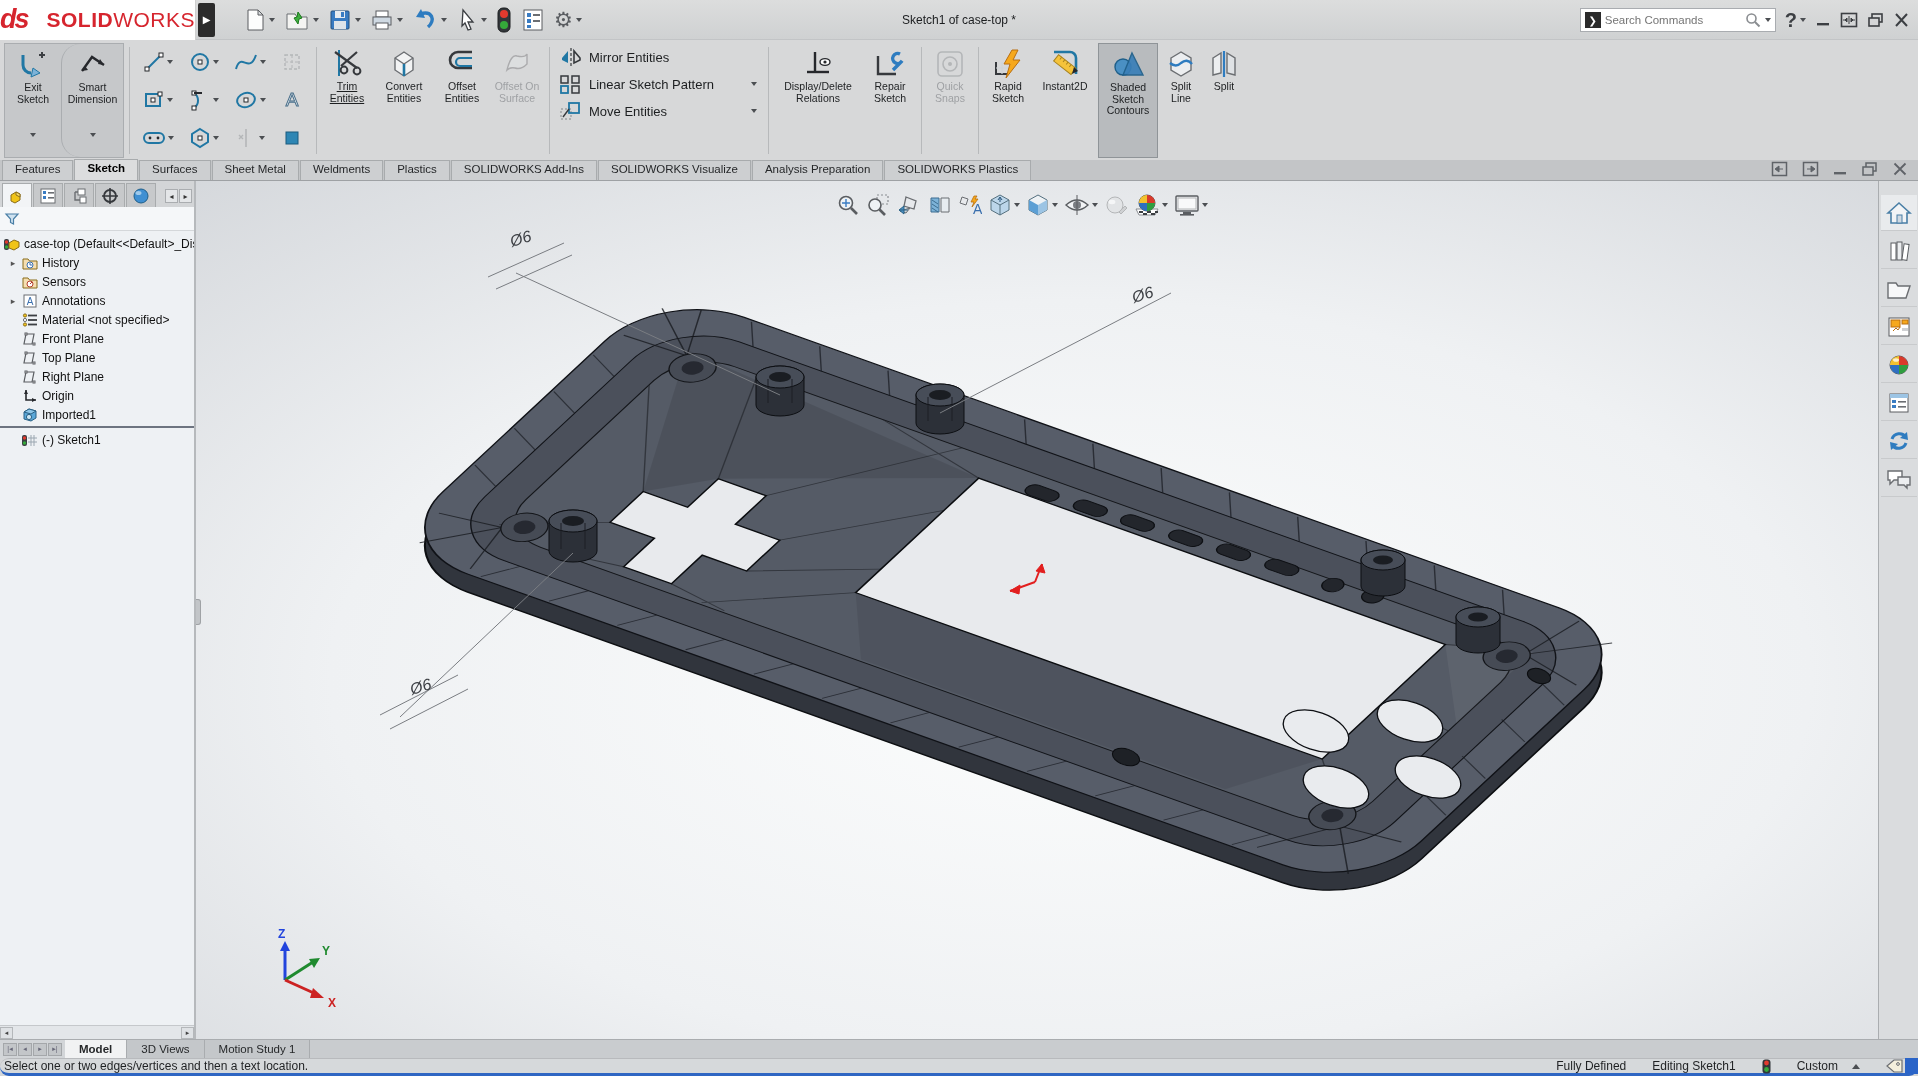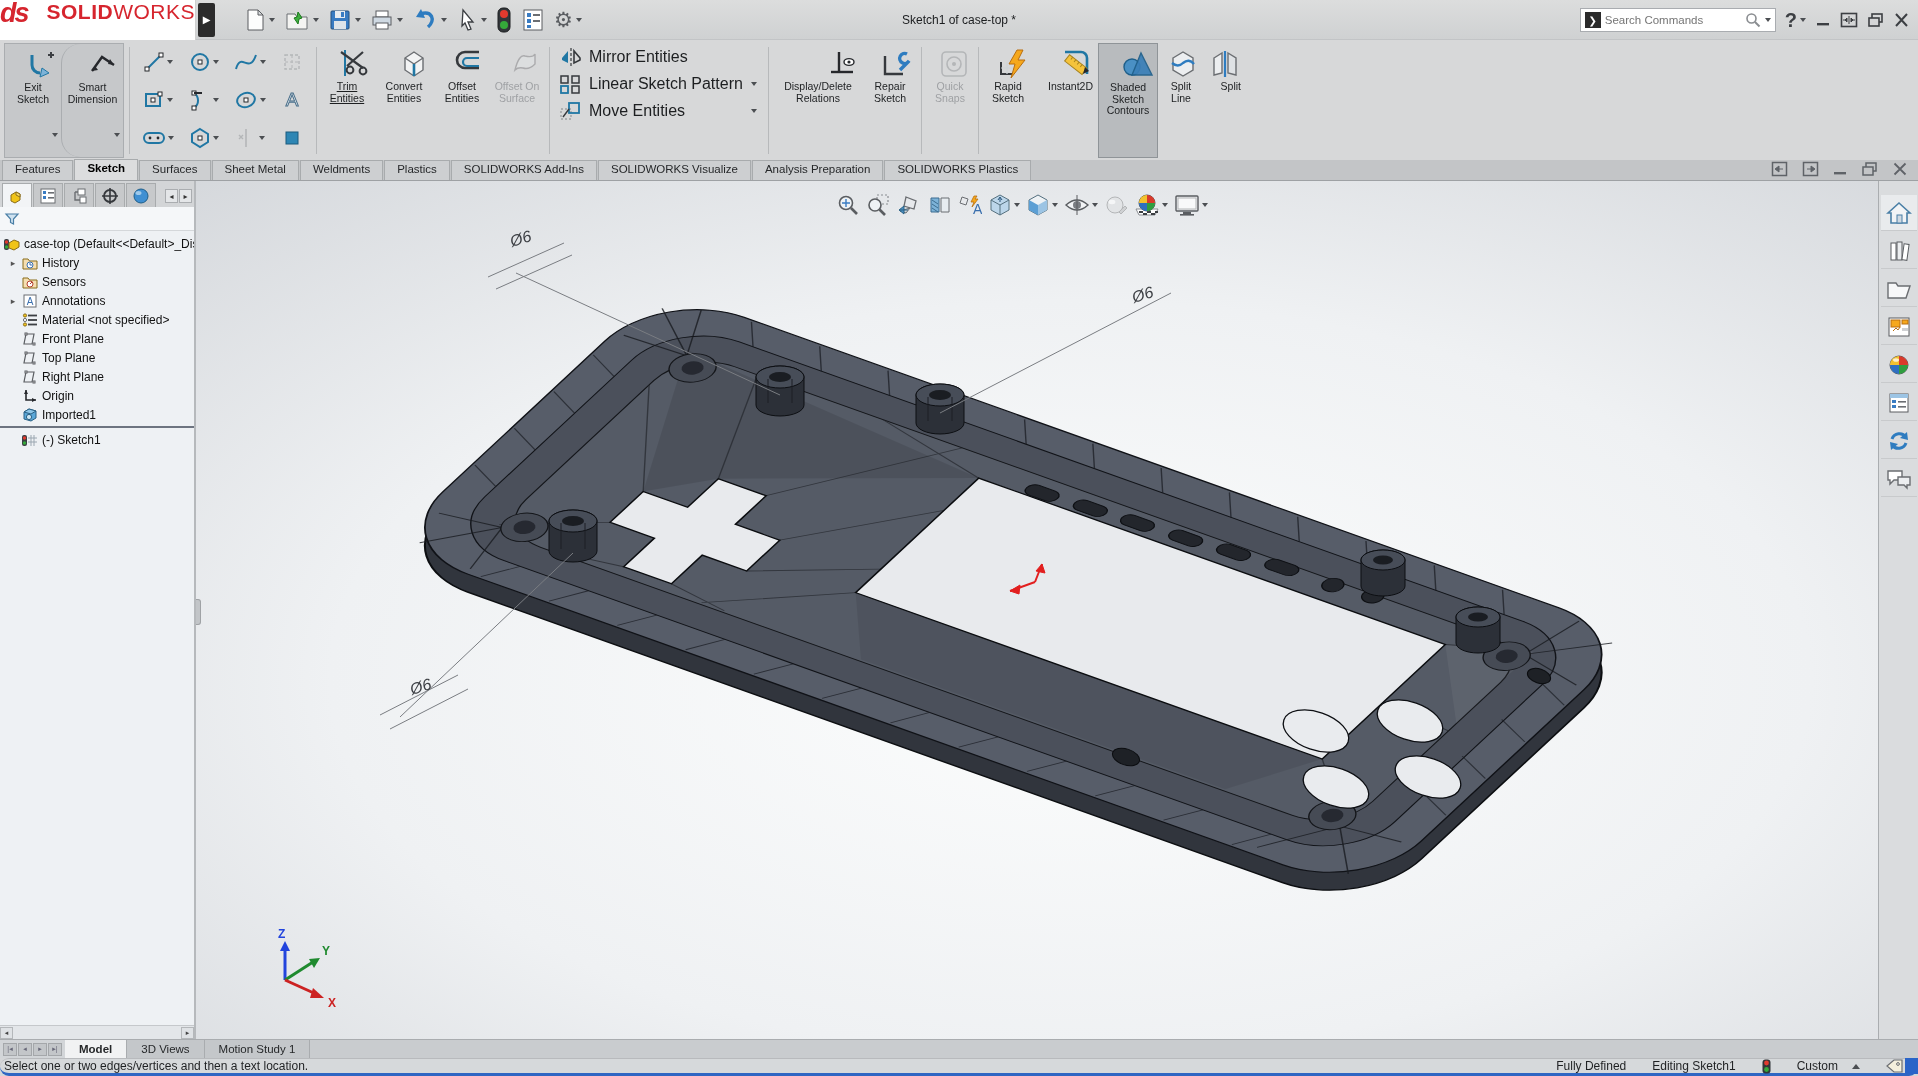--- a/index.html
+++ b/index.html
@@ -1,51 +1,51 @@
 <!DOCTYPE html>
 <html><head>
 <meta charset="utf-8">
 <style>
 *{margin:0;padding:0;box-sizing:border-box;font-family:"Liberation Sans",sans-serif;-webkit-font-smoothing:antialiased;}
 html,body{width:1918px;height:1076px;overflow:hidden;background:#d4d6d8;}
 .app{width:1918px;height:1076px;display:flex;flex-direction:column;}
 
 
 .titlebar{height:40px;background:linear-gradient(#dcdddd,#cfd1d2);display:flex;align-items:center;position:relative;border-bottom:1px solid #c2c4c6;}
-.logo{width:196px;height:40px;background:#fff;display:flex;align-items:flex-start;justify-content:center;gap:19px;border-right:1px solid #cfcfcf;}
+.logo{width:196px;height:40px;background:#fff;display:flex;align-items:center;justify-content:center;gap:19px;border-right:1px solid #cfcfcf;}
 .logo-ds{font-size:27px;font-weight:bold;font-style:italic;color:#d6252e;letter-spacing:-2px;line-height:1;}
 .logo-word{font-size:21px;color:#d6252e;letter-spacing:.5px;}
 .logo-word b{font-weight:bold}
 .flyout-btn{width:17px;height:34px;background:#2b2b2b;color:#fff;display:flex;align-items:center;justify-content:center;font-size:10px;margin-left:2px;border-radius:2px;}
 .tb-icons{display:flex;align-items:center;gap:3px;margin-left:26px;}
 .tbtn{display:flex;align-items:center;gap:3px;padding:2px 3px;border-radius:2px;}
 .caret{width:0;height:0;border-left:3.5px solid transparent;border-right:3.5px solid transparent;border-top:4px solid #4b4e52;display:inline-block;}
 .title-center{position:absolute;left:50%;top:0;height:40px;transform:translateX(-50%);display:flex;align-items:center;font-size:12px;color:#1b1d1f;}
 .title-right{position:absolute;right:8px;top:0;height:40px;display:flex;align-items:center;gap:9px;}
 .searchbox{display:flex;align-items:center;background:#fff;border:1px solid #a9acb0;height:24px;width:196px;padding:0 4px;gap:4px;}
 .search-go{width:16px;height:16px;background:#2b2b2b;color:#fff;font-size:10px;display:flex;align-items:center;justify-content:center;}
 .searchbox input{border:none;outline:none;flex:1;font-size:11.5px;color:#555;background:transparent;min-width:0;}
 .help-q{font-size:20px;color:#3c3f43;font-weight:bold;}
 .winbtn{color:#4b4e52;display:flex;align-items:center;}
 
 
 .ribbon{height:120px;background:#d7d8d9;display:flex;align-items:stretch;padding:3px 4px 2px 4px;gap:2px;}
 .rsep{width:1px;background:#b7b9bb;margin:4px 3px;}
 .group-recess{background:#c6c8ca;border:1px solid #aaadb0;display:flex;}
-.rbtn{display:flex;flex-direction:column;align-items:flex-end;padding:4px 3px 18px 3px;width:56px;}
+.rbtn{display:flex;flex-direction:column;align-items:center;padding:4px 3px 18px 3px;width:56px;}
 .rbtn .ric{height:34px;display:flex;align-items:center;justify-content:center;}
 .rlabel{font-size:10.5px;line-height:11.5px;color:#1d1f21;text-align:center;white-space:normal;}
 .rlabel u{text-decoration:underline}
 .rbtn .bcaret{margin-top:auto;padding-top:2px;}
 .disabled .rlabel{color:#9fa1a4;}
 .pressed{background:#b8bbbe;border:1px solid #8f9498;}
 .sketchgrid{display:grid;grid-template-columns:46px 46px 46px 38px;grid-template-rows:38px 38px 38px;align-content:start;}
 .mcell{display:flex;align-items:center;justify-content:center;gap:2px;}
 .mirrorgrp{display:flex;flex-direction:column;justify-content:flex-start;padding-top:4px;gap:7px;width:208px;}
-.mrow{display:flex;align-items:center;gap:6px;font-size:16px;color:#1d1f21;padding-left:4px;}
+.mrow{display:flex;align-items:center;gap:6px;font-size:13px;color:#1d1f21;padding-left:4px;}
 .mrow .mcaret{margin-left:auto;margin-right:6px;}
 
 
 .tabrow{height:21px;background:#c3c5c7;display:flex;align-items:flex-end;padding-left:2px;position:relative;border-bottom:1px solid #9ea1a4;}
 .ctab{padding:2px 12px 3px 12px;font-size:11.5px;color:#26282a;background:#cdcfd1;border:1px solid #a8abad;border-bottom:none;margin-right:1px;height:20px;}
 .ctab.active{background:#dcddde;font-weight:bold;color:#000;height:21px;}
 .docwin{position:absolute;right:10px;top:1px;display:flex;align-items:center;gap:14px;color:#5f6368;}
 
 
 .main{flex:1;display:flex;min-height:0;}

